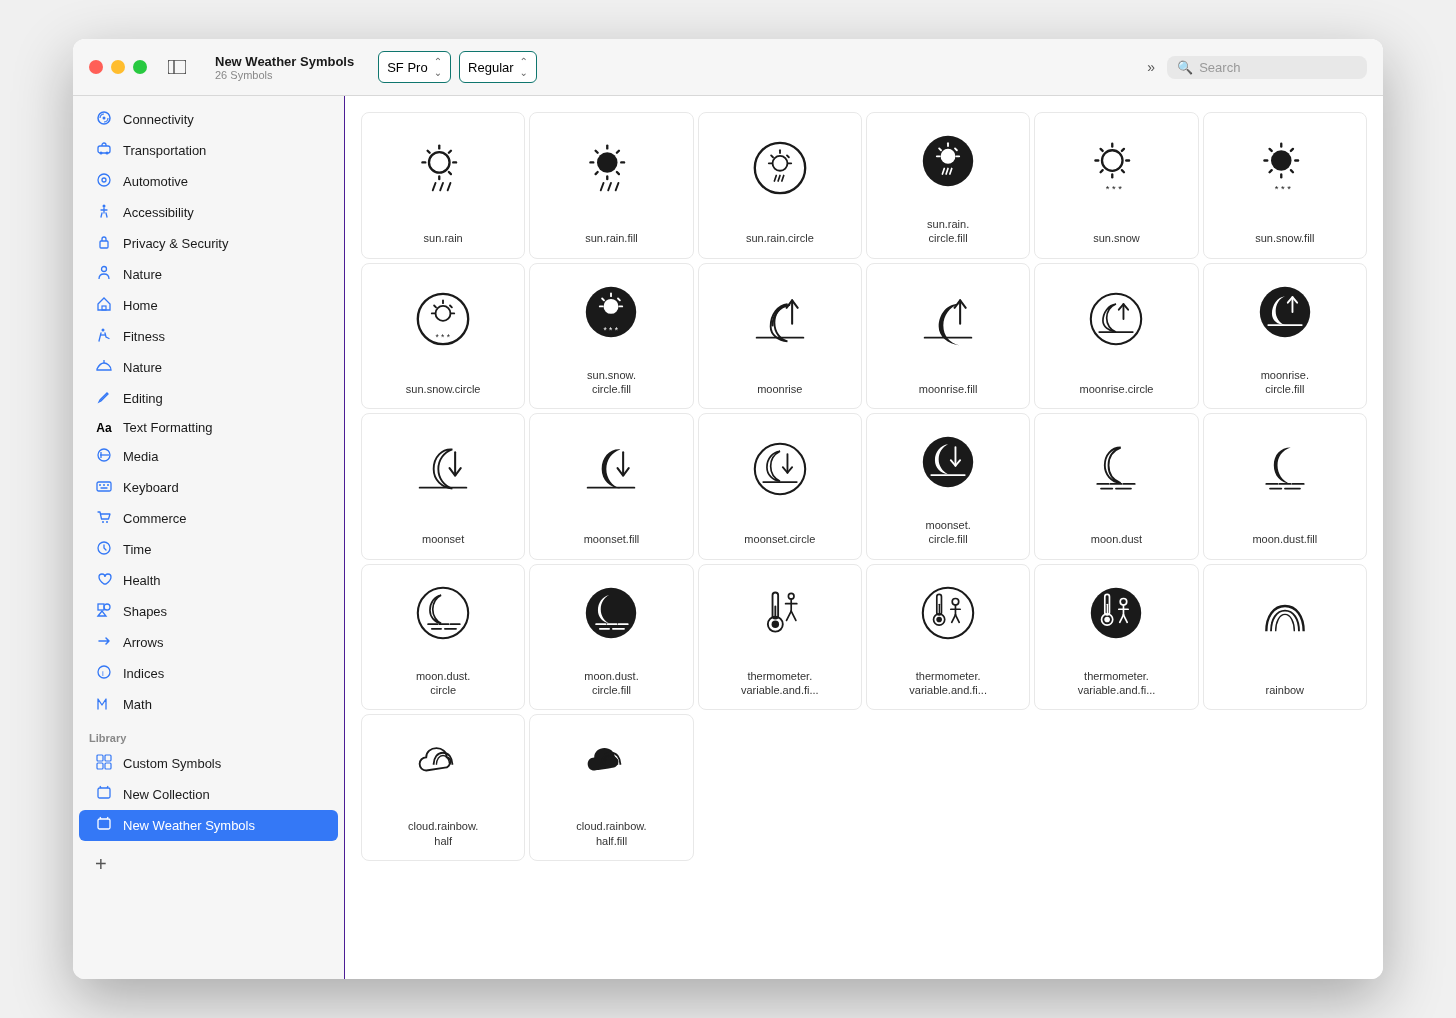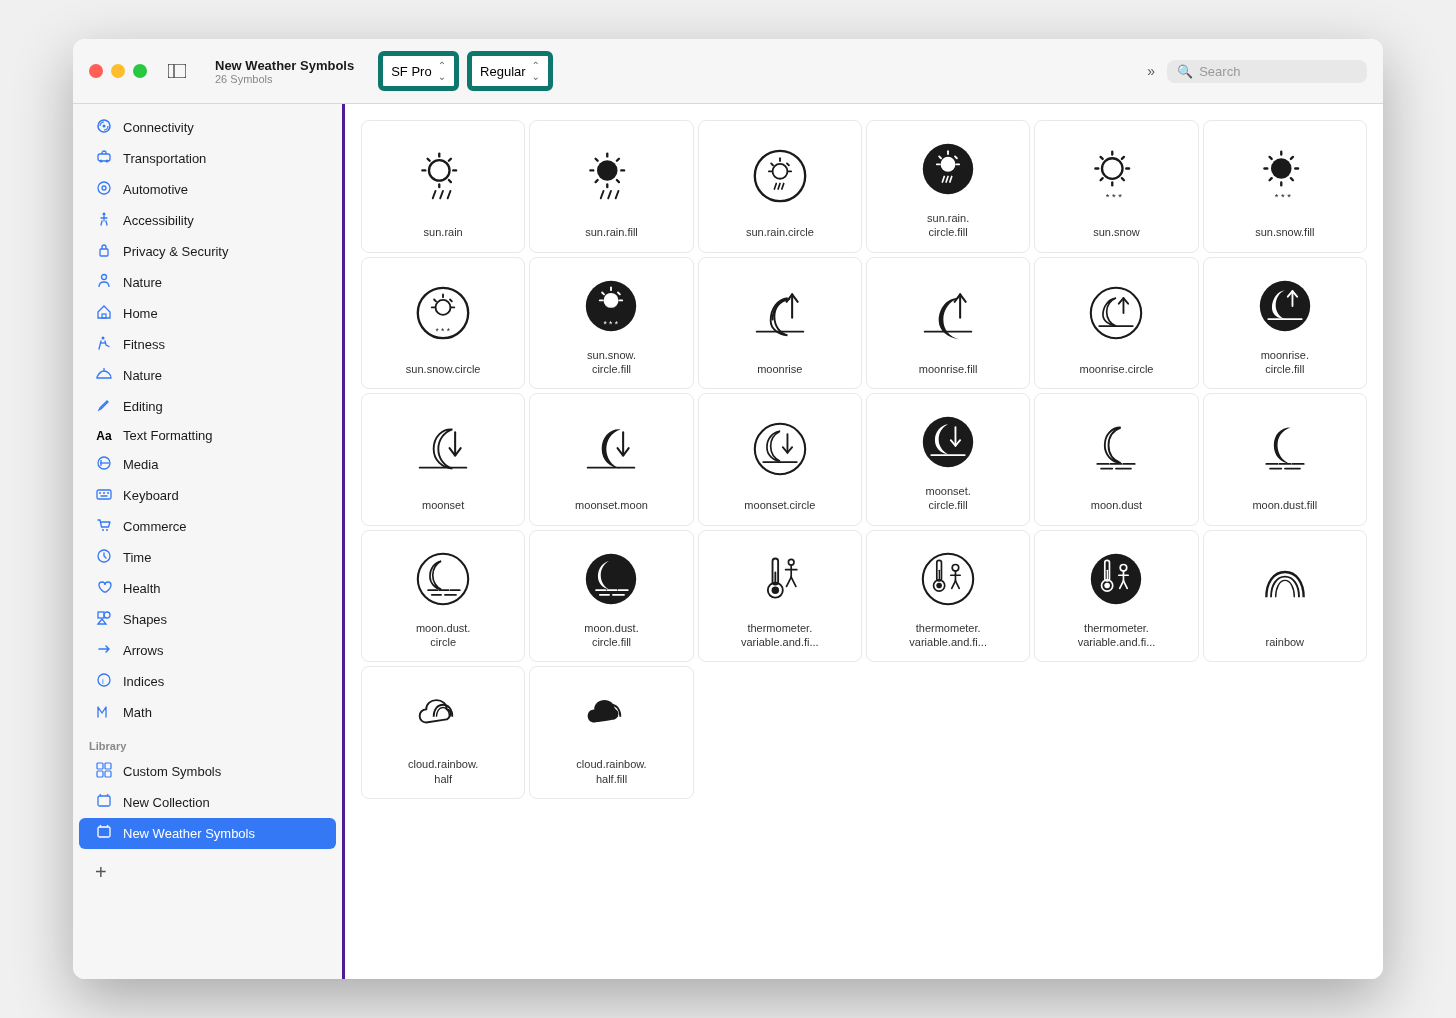--- a/index.html
+++ b/index.html
@@ -67,21 +67,21 @@
     .font-selector {
       display: flex;
       align-items: center;
       gap: 8px;
       margin-right: 16px;
     }
     .select-box {
       display: flex;
       align-items: center;
       background: #fff;
-      border: 5px solid #0f766e;
+      border: 1px solid #0f766e;
       border-radius: 6px;
       padding: 4px 8px;
       font-size: 13px;
       cursor: pointer;
       gap: 6px;
     }
     .select-box .chevron {
       font-size: 10px;
       color: #666;
     }
@@ -122,21 +122,21 @@
       display: flex;
       flex: 1;
       overflow: hidden;
     }
 
     
     .sidebar {
       width: 272px;
       flex-shrink: 0;
       background: #f6f6f6;
-      border-right: 3px solid #4c1d95;
+      border-right: 1px solid #4c1d95;
       overflow-y: auto;
       padding: 8px 0;
     }
     .sidebar::-webkit-scrollbar { width: 6px; }
     .sidebar::-webkit-scrollbar-thumb { background: #ccc; border-radius: 3px; }
 
     .sidebar-item {
       display: flex;
       align-items: center;
       padding: 6px 16px;
@@ -216,21 +216,21 @@
     }
     .symbol-icon-area svg {
       width: 56px;
       height: 56px;
     }
     .symbol-label {
       font-size: 11px;
       color: #333;
       text-align: center;
       line-height: 1.3;
-      margin-top: 6px;
+      margin-top: 20px;
     }
   </style>
 </head>
 <body>
 
 <div class="window">
 
   <div class="titlebar">
     <div class="traffic-lights">
       <span class="tl tl-red"></span>
@@ -705,21 +705,21 @@
 
         <div class="symbol-cell">
           <div class="symbol-icon-area">
             <svg viewBox="0 0 60 60" fill="none" xmlns="http://www.w3.org/2000/svg">
               <path d="M20 30 C20 17 29 8 40 9 C31 12 25 20 25 30 C25 40 31 48 40 51 C29 50 20 42 20 30Z" fill="#1a1a1a"></path>
               <line x1="43" y1="12" x2="43" y2="37" stroke="#1a1a1a" stroke-width="2.2" stroke-linecap="round"></line>
               <path d="M37 29 L43 37 L49 29" stroke="#1a1a1a" stroke-width="2.2" fill="none" stroke-linecap="round" stroke-linejoin="round"></path>
               <line x1="5" y1="50" x2="55" y2="50" stroke="#1a1a1a" stroke-width="2" stroke-linecap="round"></line>
             </svg>
           </div>
-          <span class="symbol-label">moonset.moon</span>
+          <span class="symbol-label">moonset.fill</span>
         </div>
 
         <div class="symbol-cell">
           <div class="symbol-icon-area">
             <svg viewBox="0 0 60 60" fill="none" xmlns="http://www.w3.org/2000/svg">
               <circle cx="30" cy="30" r="27" stroke="#1a1a1a" stroke-width="2.2"></circle>
               <path d="M16 28 C16 19 22 12 30 11 C24 14 20 20 20 27 C20 34 24 40 30 43 C22 42 16 36 16 28Z" stroke="#1a1a1a" stroke-width="1.8" fill="none"></path>
               <line x1="38" y1="14" x2="38" y2="34" stroke="#1a1a1a" stroke-width="2" stroke-linecap="round"></line>
               <path d="M33 28 L38 34 L43 28" stroke="#1a1a1a" stroke-width="2" fill="none" stroke-linecap="round" stroke-linejoin="round"></path>
               <line x1="12" y1="44" x2="48" y2="44" stroke="#1a1a1a" stroke-width="1.8" stroke-linecap="round"></line>

